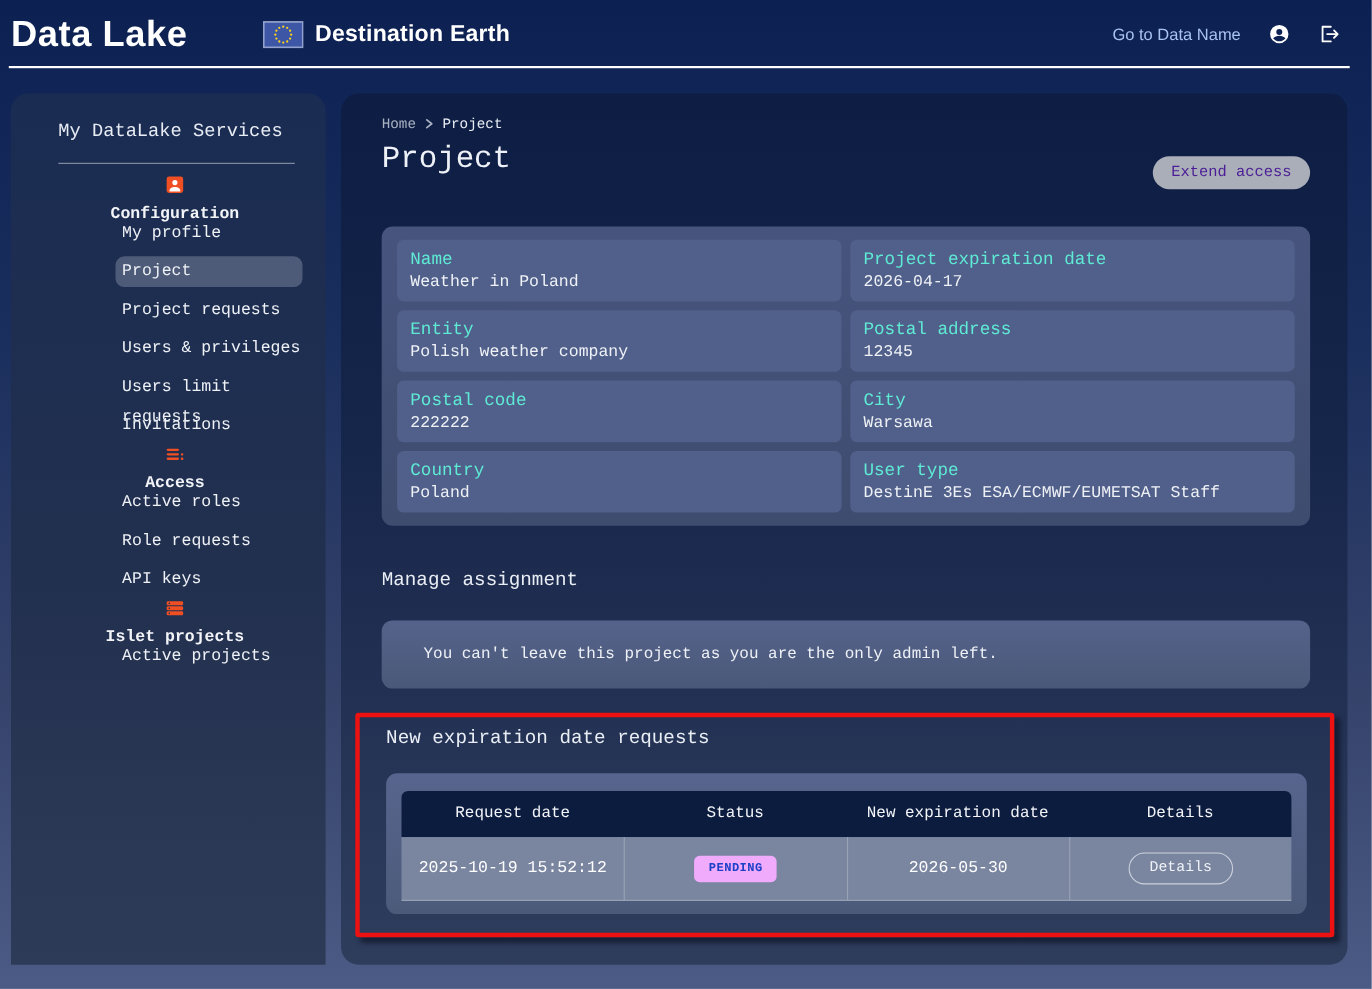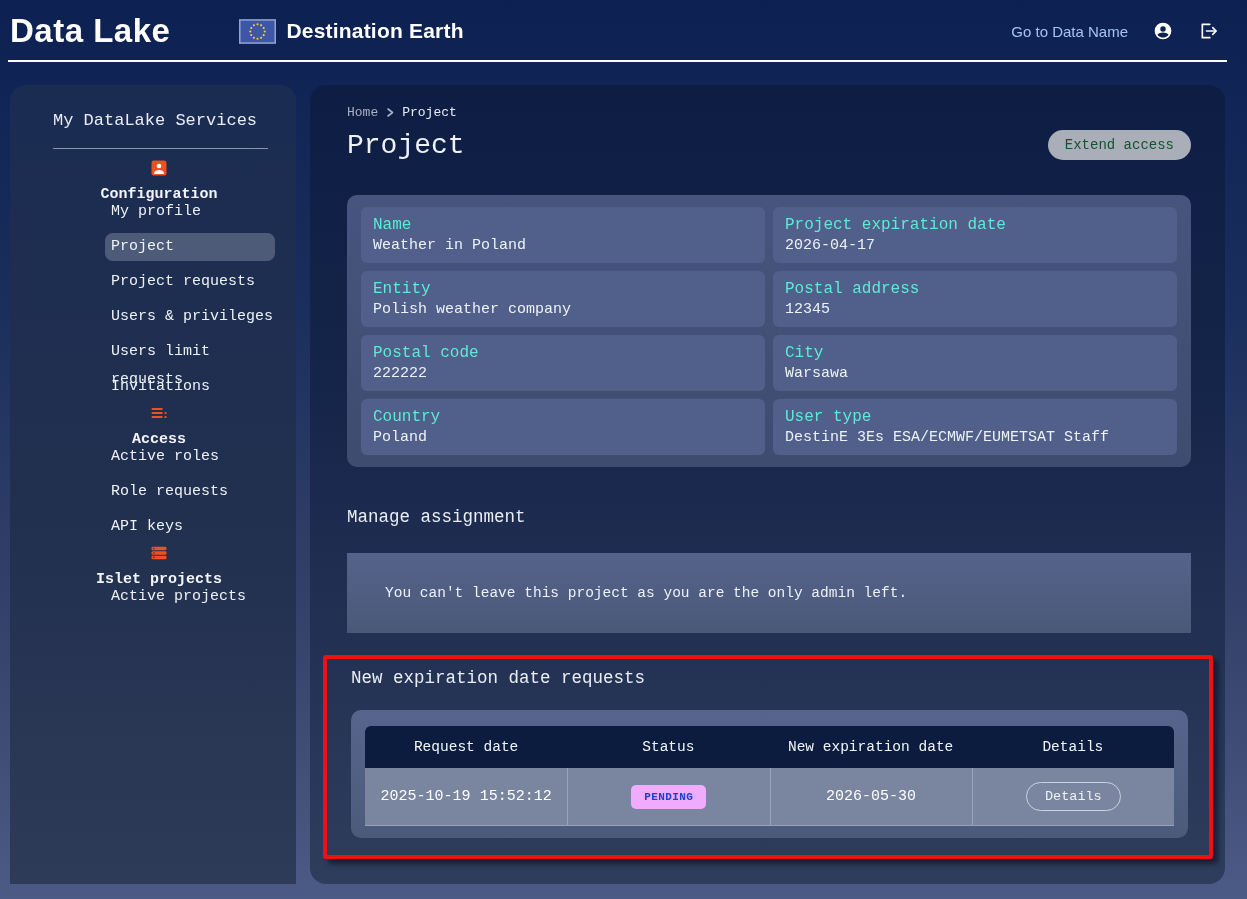--- a/index.html
+++ b/index.html
@@ -58,40 +58,40 @@
   .gutter { margin-left:37px; margin-right:34px; }
 
   .breadcrumb { display:flex; align-items:center; gap:7px; font-size:13px; }
   .crumb-home { color:#a9b1c2; cursor:pointer; }
   .crumb-sep { display:flex; }
   .crumb-current { color:#e8ecf3; font-weight:500; }
 
   .page-title-row { display:flex; align-items:flex-start; justify-content:space-between; margin-top:10px; }
   .page-title { font-size:28px; font-weight:400; color:#eef1f7; }
   .extend-btn {
-    margin-top:0; height:30px; padding:0 17px; border:none; border-radius:15px;
-    background:#a9aeb9; color:#14532d; font-size:14px; font-weight:500;
+    margin-top:12px; height:30px; padding:0 17px; border:none; border-radius:15px;
+    background:#a9aeb9; color:#4c1d95; font-size:14px; font-weight:500;
     font-family:inherit; cursor:pointer;
   }
 
   
   .form-card {
     margin-top:34px; border-radius:10px; padding:12px 14px;
     background:linear-gradient(180deg,#47547e 0%, #3e4c6f 100%);
     display:grid; grid-template-columns:1fr 1fr; gap:8px;
   }
   .field { background:#51608a; border-radius:6px; padding:9px 12px; height:56px; }
   .field-label { font-size:16px; color:#5eead4; }
   .field-value { font-size:15px; color:#eef1f6; margin-top:3px; white-space:nowrap; }
 
   .section-heading { font-size:17.5px; font-weight:400; color:#e9edf4; }
   .manage-heading { margin-top:40px; }
 
   .info-card {
-    margin-top:26px; height:80px; border-radius:0;
+    margin-top:26px; height:62px; border-radius:10px;
     background:linear-gradient(180deg,#55638c 0%, #4a5878 100%);
     display:flex; align-items:center; padding-left:38px;
     font-size:14.5px; color:#eef1f6;
   }
 
   
   .highlight-box {
     margin:22px 12px 0 13px; border:4px solid #ee1111; border-radius:3px;
     padding:9px 21px 17px 24px;
     box-shadow:5px 5px 5px rgba(5,10,22,0.55);

